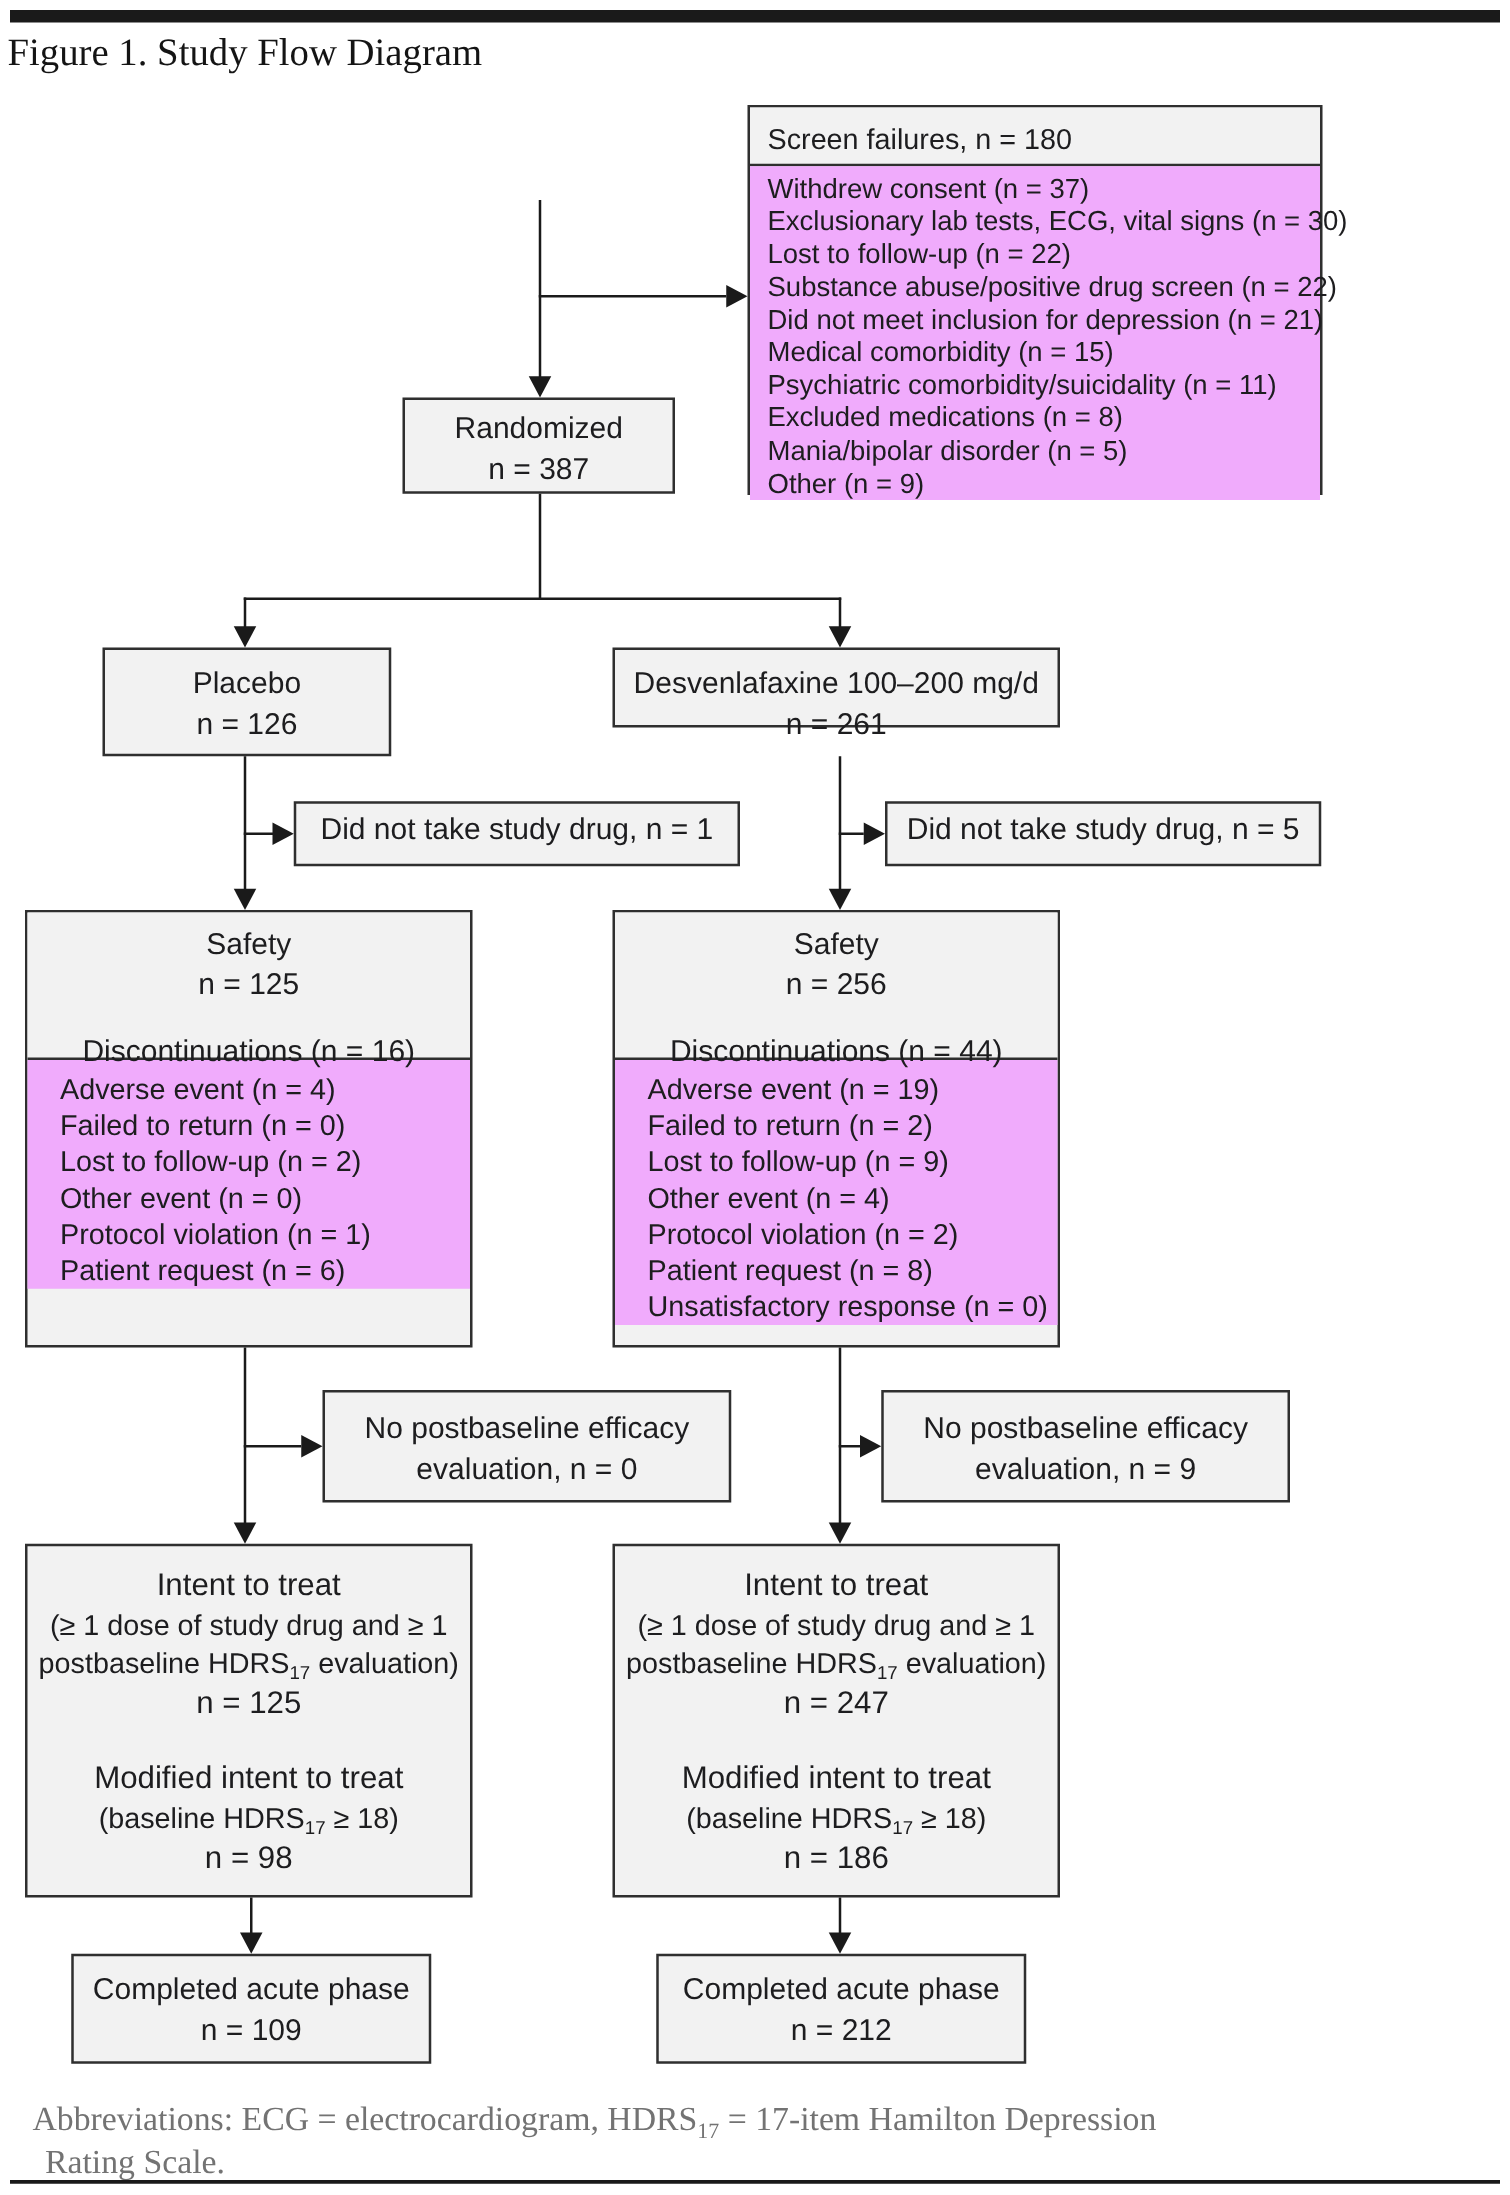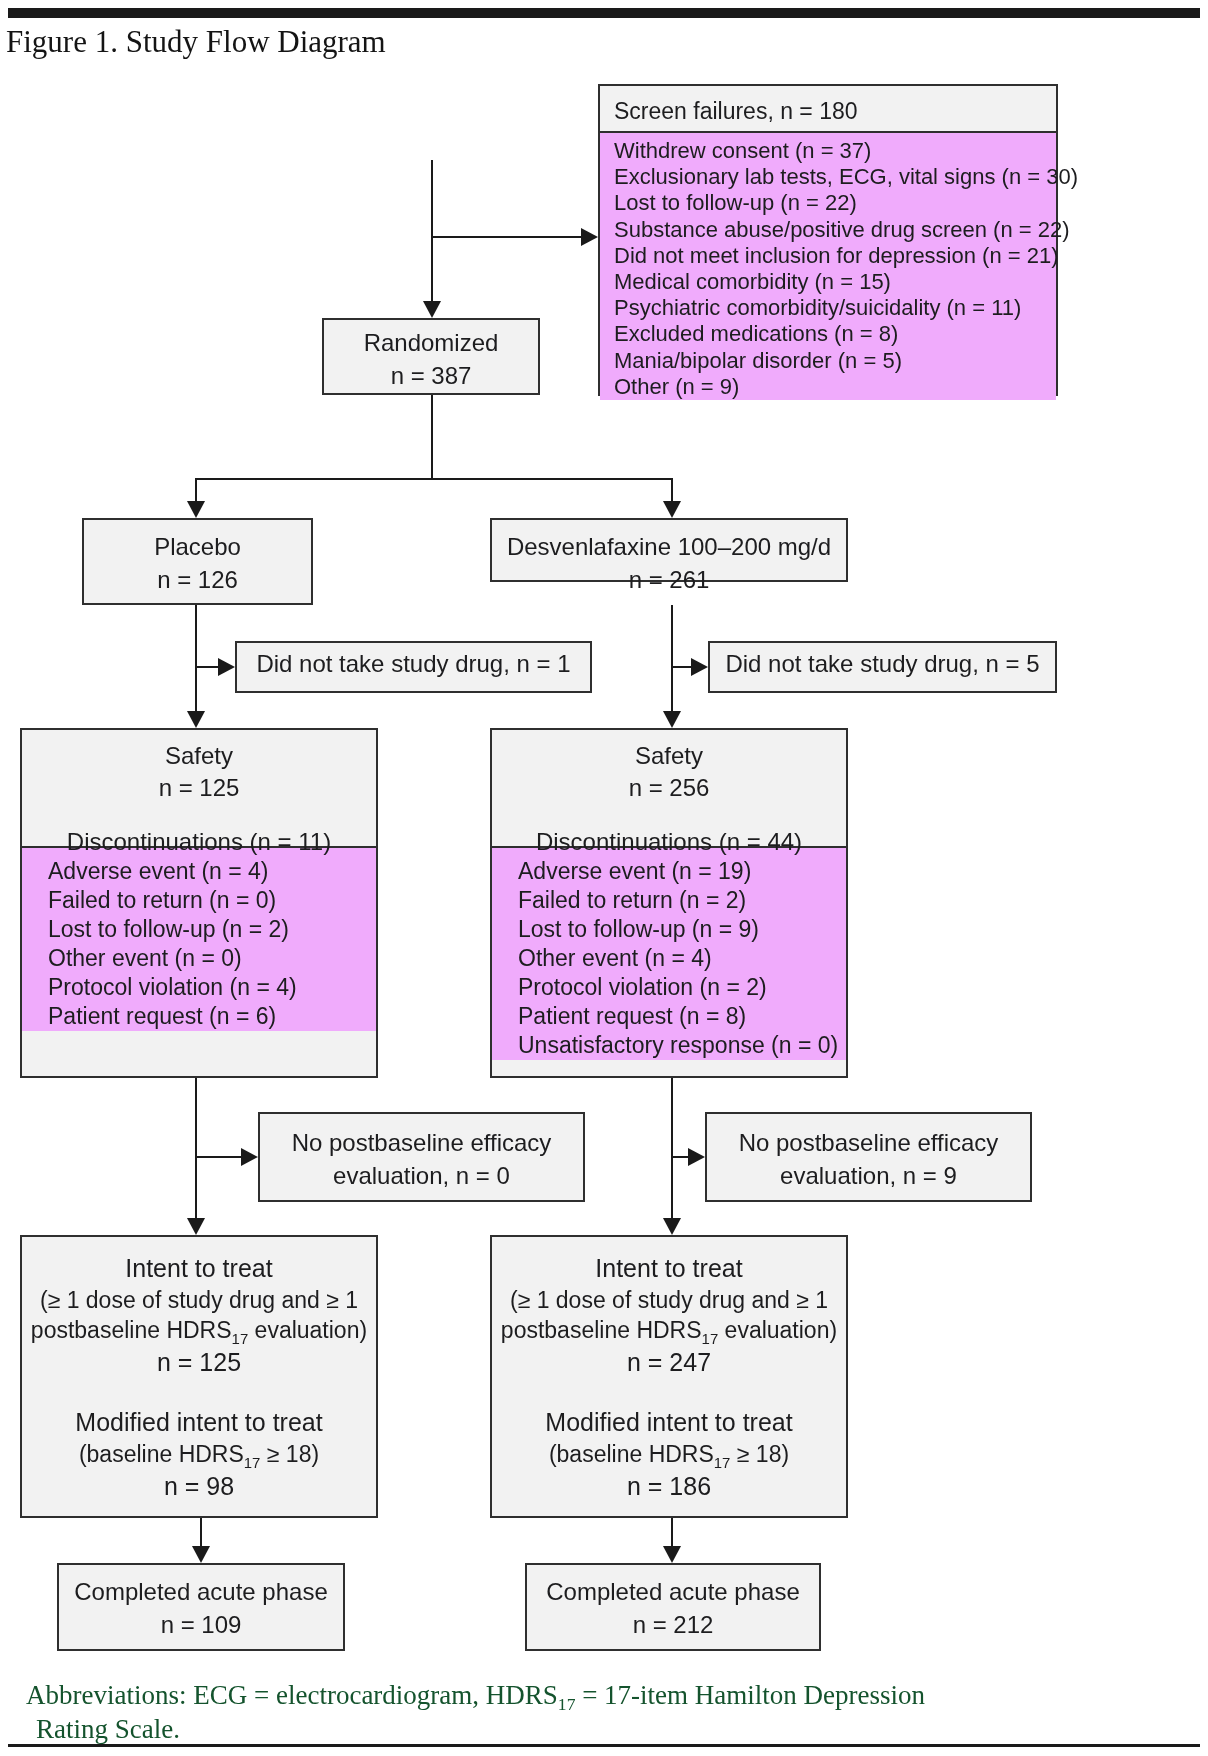--- a/index.html
+++ b/index.html
@@ -39,21 +39,21 @@
   .itt .small{font-size:23px;line-height:30px;}
   .itt .gap{height:26px;}
   sub{font-size:0.65em;line-height:0;}
   
   .vline{position:absolute;width:2px;background:#1a1a1a;}
   .hline{position:absolute;height:2px;background:#1a1a1a;}
   .arr-down{position:absolute;width:0;height:0;border-left:9px solid transparent;border-right:9px solid transparent;border-top:17px solid #1a1a1a;}
   .arr-right{position:absolute;width:0;height:0;border-top:9px solid transparent;border-bottom:9px solid transparent;border-left:17px solid #1a1a1a;}
   .footer{
     position:absolute;left:26px;top:1678px;width:1160px;
-    font-family:"Liberation Serif", serif;font-size:27px;line-height:34px;color:#14532d;
+    font-family:"Liberation Serif", serif;font-size:27px;line-height:34px;color:#737373;
   }
   .footer .l2{padding-left:10px;}
 </style>
 </head>
 <body>
 
 <div id="canvas">
 
   <div class="topbar"></div>
   <div class="figtitle">Figure 1. Study Flow Diagram</div>
@@ -94,28 +94,28 @@
   </div>
   <div class="box" style="left:708px;top:641px;width:349px;height:52px;line-height:48px;">
     <span class="bline">Did not take study drug, n = 5</span>
   </div>
 
   <div class="box split safety" style="left:20px;top:728px;width:358px;height:350px;">
     <div class="hdr">
       <div class="bline">Safety</div>
       <div class="bline">n = 125</div>
       <div class="gap"></div>
-      <div class="bline">Discontinuations (n = 11)</div>
+      <div class="bline">Discontinuations (n = 16)</div>
     </div>
     <div class="lst">
       <div class="li">Adverse event (n = 4)</div>
       <div class="li">Failed to return (n = 0)</div>
       <div class="li">Lost to follow-up (n = 2)</div>
       <div class="li">Other event (n = 0)</div>
-      <div class="li">Protocol violation (n = 4)</div>
+      <div class="li">Protocol violation (n = 1)</div>
       <div class="li">Patient request (n = 6)</div>
     </div>
   </div>
 
   <div class="box split safety" style="left:490px;top:728px;width:358px;height:350px;">
     <div class="hdr">
       <div class="bline">Safety</div>
       <div class="bline">n = 256</div>
       <div class="gap"></div>
       <div class="bline">Discontinuations (n = 44)</div>

